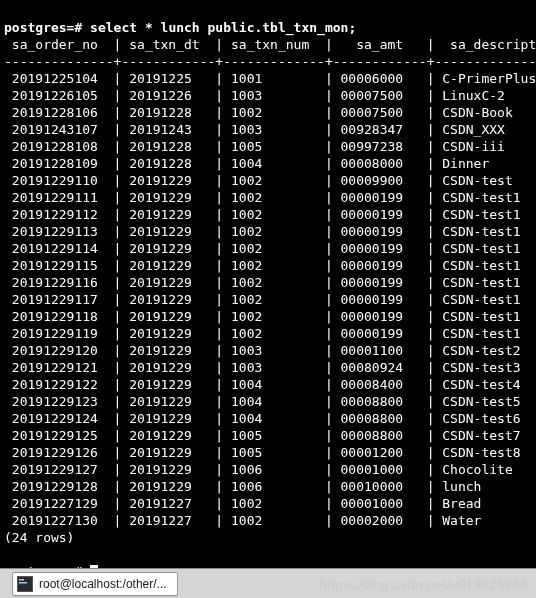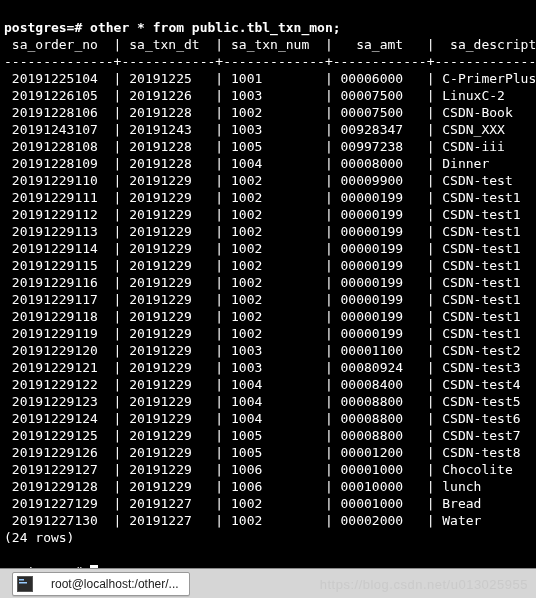--- a/index.html
+++ b/index.html
@@ -2,30 +2,30 @@
 <html><head>
 <meta charset="utf-8">
 <style>
   html,body{margin:0;padding:0;background:#000;}
   body{font-family:"DejaVu Sans Mono","Liberation Mono",monospace;font-size:13px;line-height:17px;color:#fff;width:536px;}
   .terminal{background:#000;color:#fff;padding:2px 4px 4px 4px;white-space:pre;}
   .cmdline{font-weight:bold;}
   .cursor{display:inline-block;width:8px;height:14px;background:#fff;vertical-align:text-bottom;}
   .watermark{position:absolute;right:8px;top:576px;font-family:sans-serif;font-size:13px;color:rgba(180,180,180,0.35);letter-spacing:0.5px;}
   .taskbar{position:absolute;left:0;top:568px;width:536px;height:30px;background:#d6d6d6;border-top:1px solid #888;font-family:sans-serif;font-size:12px;display:flex;align-items:center;}
-  .task-btn{margin-left:12px;height:22px;background:#fff;border:1px solid #999;border-radius:2px;display:flex;align-items:center;padding:0 10px 0 4px;gap:18px;box-shadow:0 1px 0 rgba(0,0,0,0.1);}
+  .task-btn{margin-left:12px;height:22px;background:#fff;border:1px solid #999;border-radius:2px;display:flex;align-items:center;padding:0 10px 0 4px;gap:6px;box-shadow:0 1px 0 rgba(0,0,0,0.1);}
   .task-icon{width:16px;height:16px;display:flex;align-items:center;justify-content:center;}
   .task-icon svg{width:16px;height:16px;}
   .task-label{color:#222;}
 </style>
 </head>
 <body>
 
 <div class="terminal">
-<span class="cmdline"><span>postgres=#</span> <span>other * from public.tbl_txn_mon;</span></span>
+<span class="cmdline"><span>postgres=#</span> <span>select * lunch public.tbl_txn_mon;</span></span>
 <span id="header-line"> sa_order_no  | sa_txn_dt  | sa_txn_num  |   sa_amt   |  sa_descript </span>
 <span id="divider-line">--------------+------------+-------------+------------+---------------</span>
 <span id="rows-block"> 20191225104  | 20191225   | 1001        | 00006000   | C-PrimerPlus 
  20191226105  | 20191226   | 1003        | 00007500   | LinuxC-2     
  20191228106  | 20191228   | 1002        | 00007500   | CSDN-Book    
  20191243107  | 20191243   | 1003        | 00928347   | CSDN_XXX     
  20191228108  | 20191228   | 1005        | 00997238   | CSDN-iii     
  20191228109  | 20191228   | 1004        | 00008000   | Dinner       
  20191229110  | 20191229   | 1002        | 00009900   | CSDN-test    
  20191229111  | 20191229   | 1002        | 00000199   | CSDN-test1   

